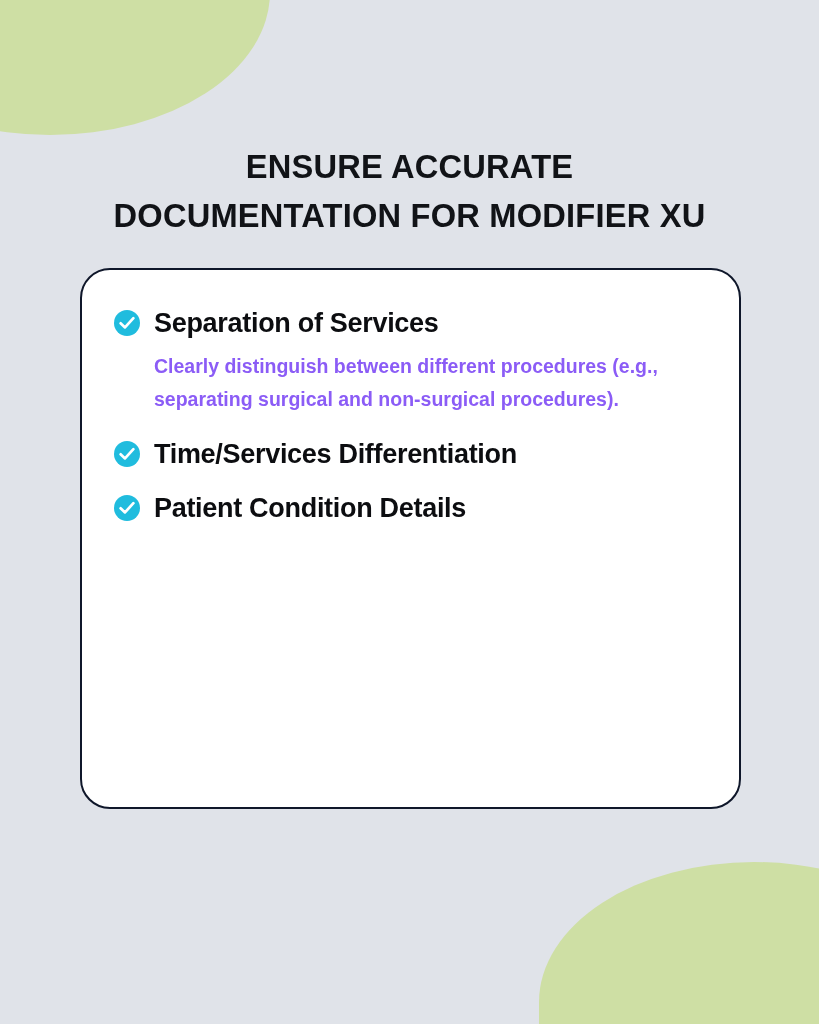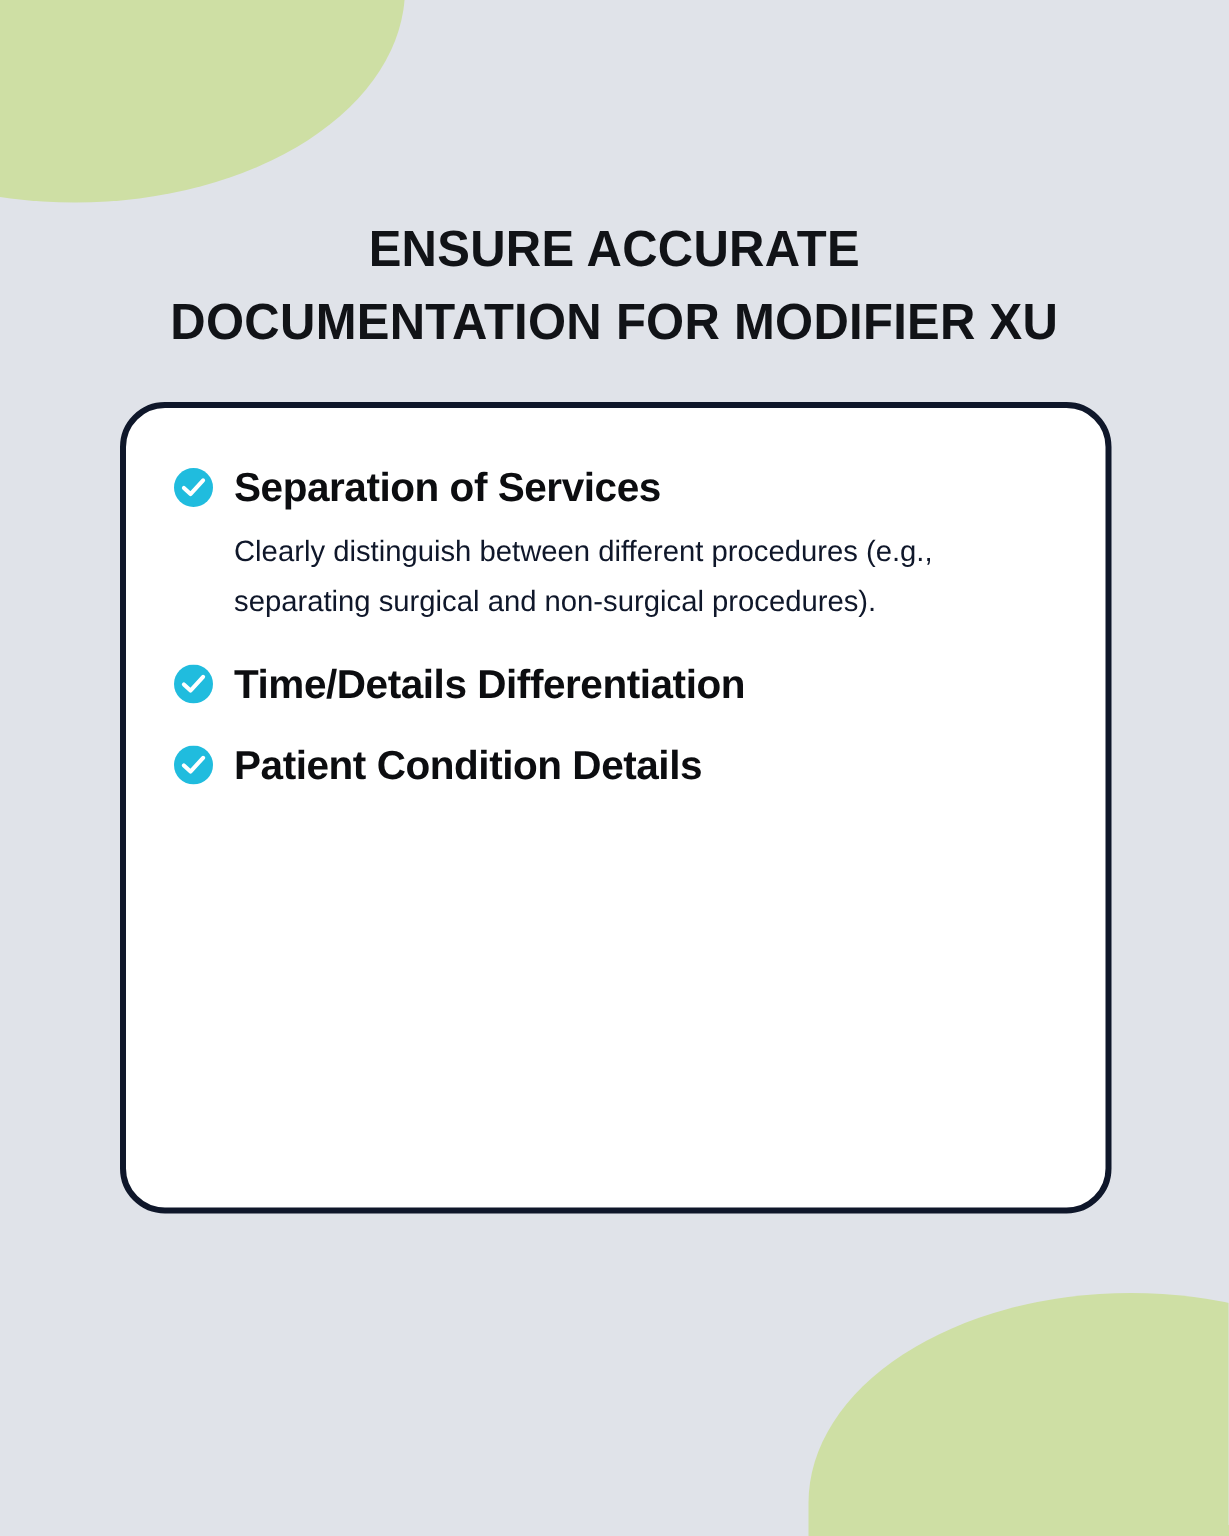--- a/index.html
+++ b/index.html
@@ -58,21 +58,21 @@
   .page-title .tline { display: block; white-space: nowrap; }
 
   
   .card {
     position: absolute;
     left: 80px;
     top: 268px;
     width: 661px;
     height: 541px;
     background: #ffffff;
-    border: 4px solid #0f172a;
+    border: 2px solid #0f172a;
     border-radius: 30px;
     padding: 38px 34px 0 32px;
   }
   .item-heading-row { display: flex; align-items: center; }
 
   .check-icon {
     flex: 0 0 auto;
     width: 26px;
     height: 26px;
     margin-right: 14px;
@@ -82,24 +82,24 @@
   .item-title {
     color: #0c0d10;
     font-size: 27px;
     line-height: 30px;
     font-weight: 700;
     letter-spacing: -0.3px;
     white-space: nowrap;
   }
 
   .item-desc {
-    color: #0f172a;
+    color: #8b5cf6;
     font-size: 19.5px;
     line-height: 32.5px;
-    font-weight: 400;
+    font-weight: 700;
     margin: 12px 0 0 40px;
     max-width: 560px;
   }
 
   .item-block { margin-bottom: 24px; }
   .item-block:last-child { margin-bottom: 12px; }
 </style>
 </head>
 <body>
 
@@ -123,21 +123,21 @@
     </div>
     <p class="item-desc">Clearly distinguish between different procedures (e.g., separating surgical and non-surgical procedures).</p>
   </div>
 
   <div class="item-block">
     <div class="item-heading-row">
       <svg class="check-icon" viewBox="0 0 26 26">
         <circle cx="13" cy="13" r="13" fill="#20bcde"></circle>
         <path d="M6.6 13.3 L11 17.4 L19.4 8.2" fill="none" stroke="#ffffff" stroke-width="2.7" stroke-linecap="round" stroke-linejoin="round"></path>
       </svg>
-      <span class="item-title">Time/Details Differentiation</span>
+      <span class="item-title">Time/Services Differentiation</span>
     </div>
   </div>
 
   <div class="item-block">
     <div class="item-heading-row">
       <svg class="check-icon" viewBox="0 0 26 26">
         <circle cx="13" cy="13" r="13" fill="#20bcde"></circle>
         <path d="M6.6 13.3 L11 17.4 L19.4 8.2" fill="none" stroke="#ffffff" stroke-width="2.7" stroke-linecap="round" stroke-linejoin="round"></path>
       </svg>
       <span class="item-title">Patient Condition Details</span>

